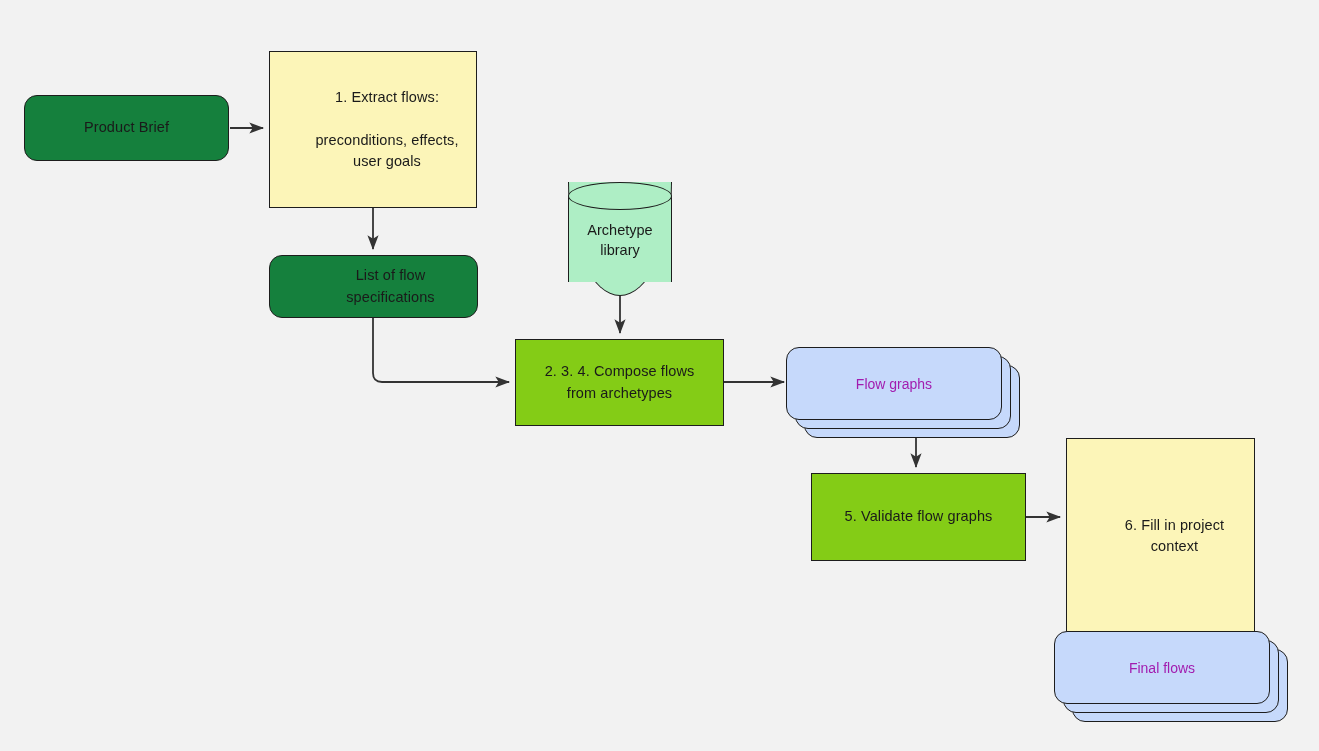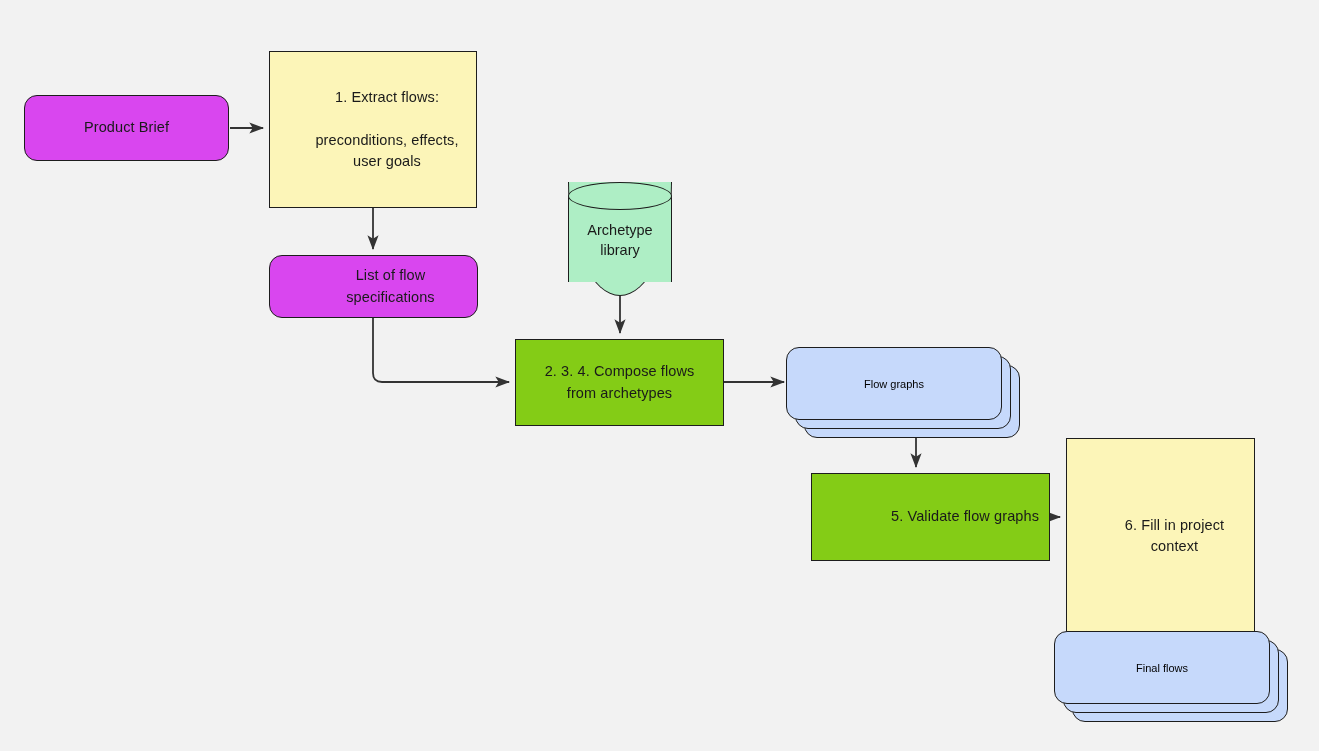--- a/index.html
+++ b/index.html
@@ -44,21 +44,21 @@
     padding: 0 10px;
     white-space: pre-line;
   }
   .rect {
     border: 1.6px solid #1d1d1d;
   }
   .rounded {
     border: 1.6px solid #1d1d1d;
     border-radius: 13px;
   }
-  .fill-blue   { background: #d946ef; }
+  .fill-blue   { background: #15803d; }
   .fill-yellow { background: #fcf5b8; padding-left: 28px; }
   .fill-green  { background: #84cc16; }
 
   
   .stack {
     position: absolute;
     z-index: 4;
   }
   .stack .sheet {
     position: absolute;
@@ -68,22 +68,22 @@
     border-radius: 13px;
   }
   .stack .sheet.back2 { left: 18px; top: 18px; z-index: 1; }
   .stack .sheet.back1 { left: 9px;  top: 9px;  z-index: 2; }
   .stack .sheet.front {
     left: 0; top: 0; z-index: 3;
     display: flex;
     align-items: center;
     justify-content: center;
     text-align: center;
-    color: #000000;
-    font-size: 11px;
+    color: #a21caf;
+    font-size: 14px;
   }
 
   
   .cylinder {
     position: absolute;
     z-index: 4;
   }
   .cyl-body {
     position: absolute;
     left: 0;
@@ -180,21 +180,21 @@
   </div>
 
   <div class="stack" style="left:786px; top:347px; width:216px; height:73px;">
     <div class="sheet back2" style="width:216px; height:73px;"></div>
     <div class="sheet back1" style="width:216px; height:73px;"></div>
     <div class="sheet front" style="width:216px; height:73px;">
       <span class="lbl">Flow graphs</span>
     </div>
   </div>
 
-  <div class="node rect fill-green" style="left:811px; top:473px; width:239px; height:88px;justify-content:flex-end;">
+  <div class="node rect fill-green" style="left:811px; top:473px; width:215px; height:88px;">
     <span class="lbl">5. Validate flow graphs</span>
   </div>
 
   <div class="node rect fill-yellow" style="left:1066px; top:438px; width:189px; height:196px;">
     <span class="lbl">6. Fill in project context</span>
   </div>
 
   <div class="stack" style="left:1054px; top:631px; width:216px; height:73px;">
     <div class="sheet back2" style="width:216px; height:73px;"></div>
     <div class="sheet back1" style="width:216px; height:73px;"></div>

